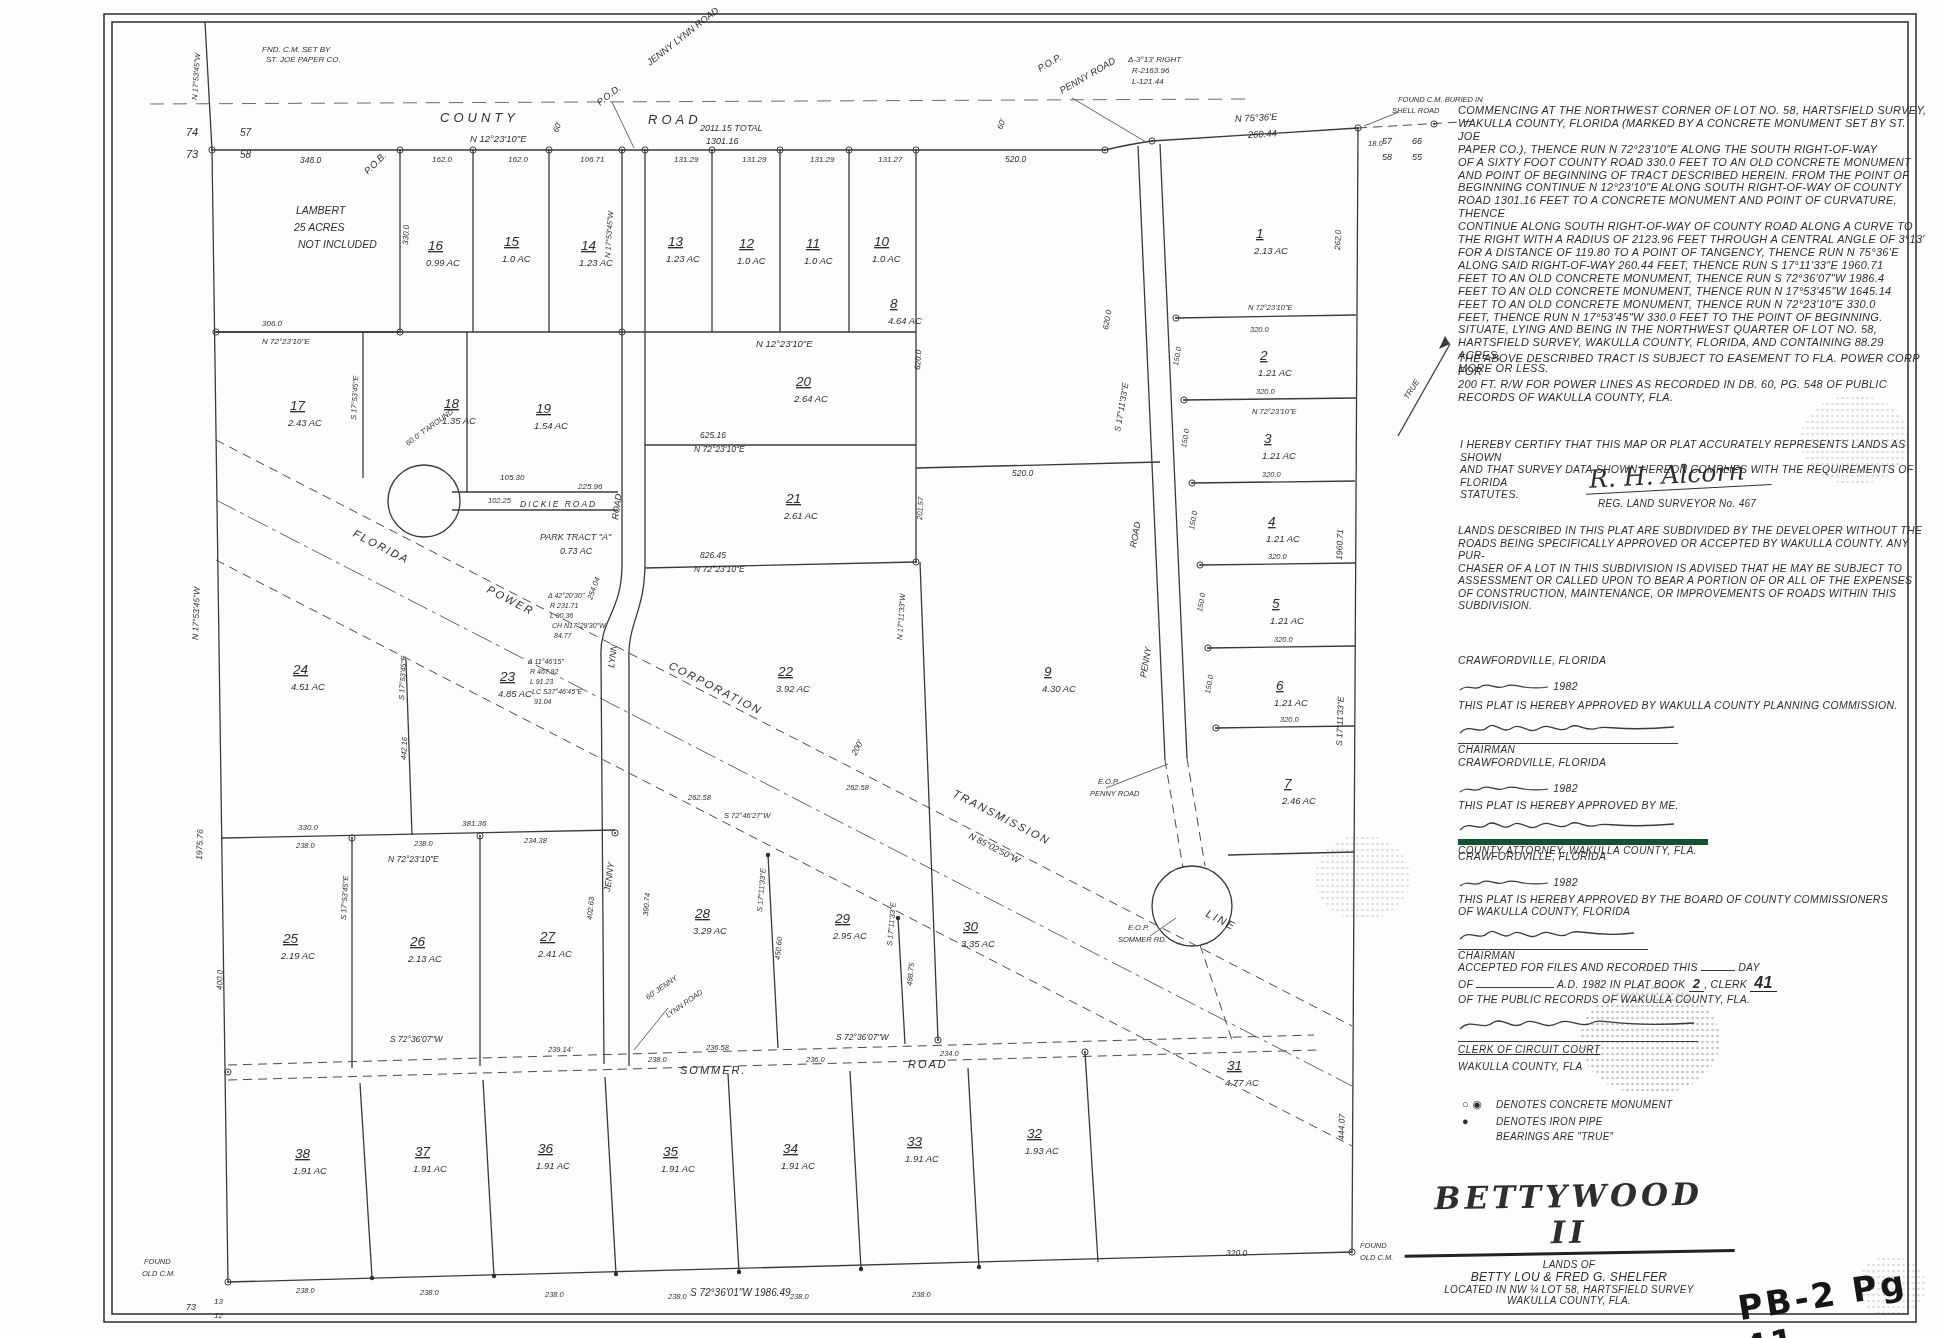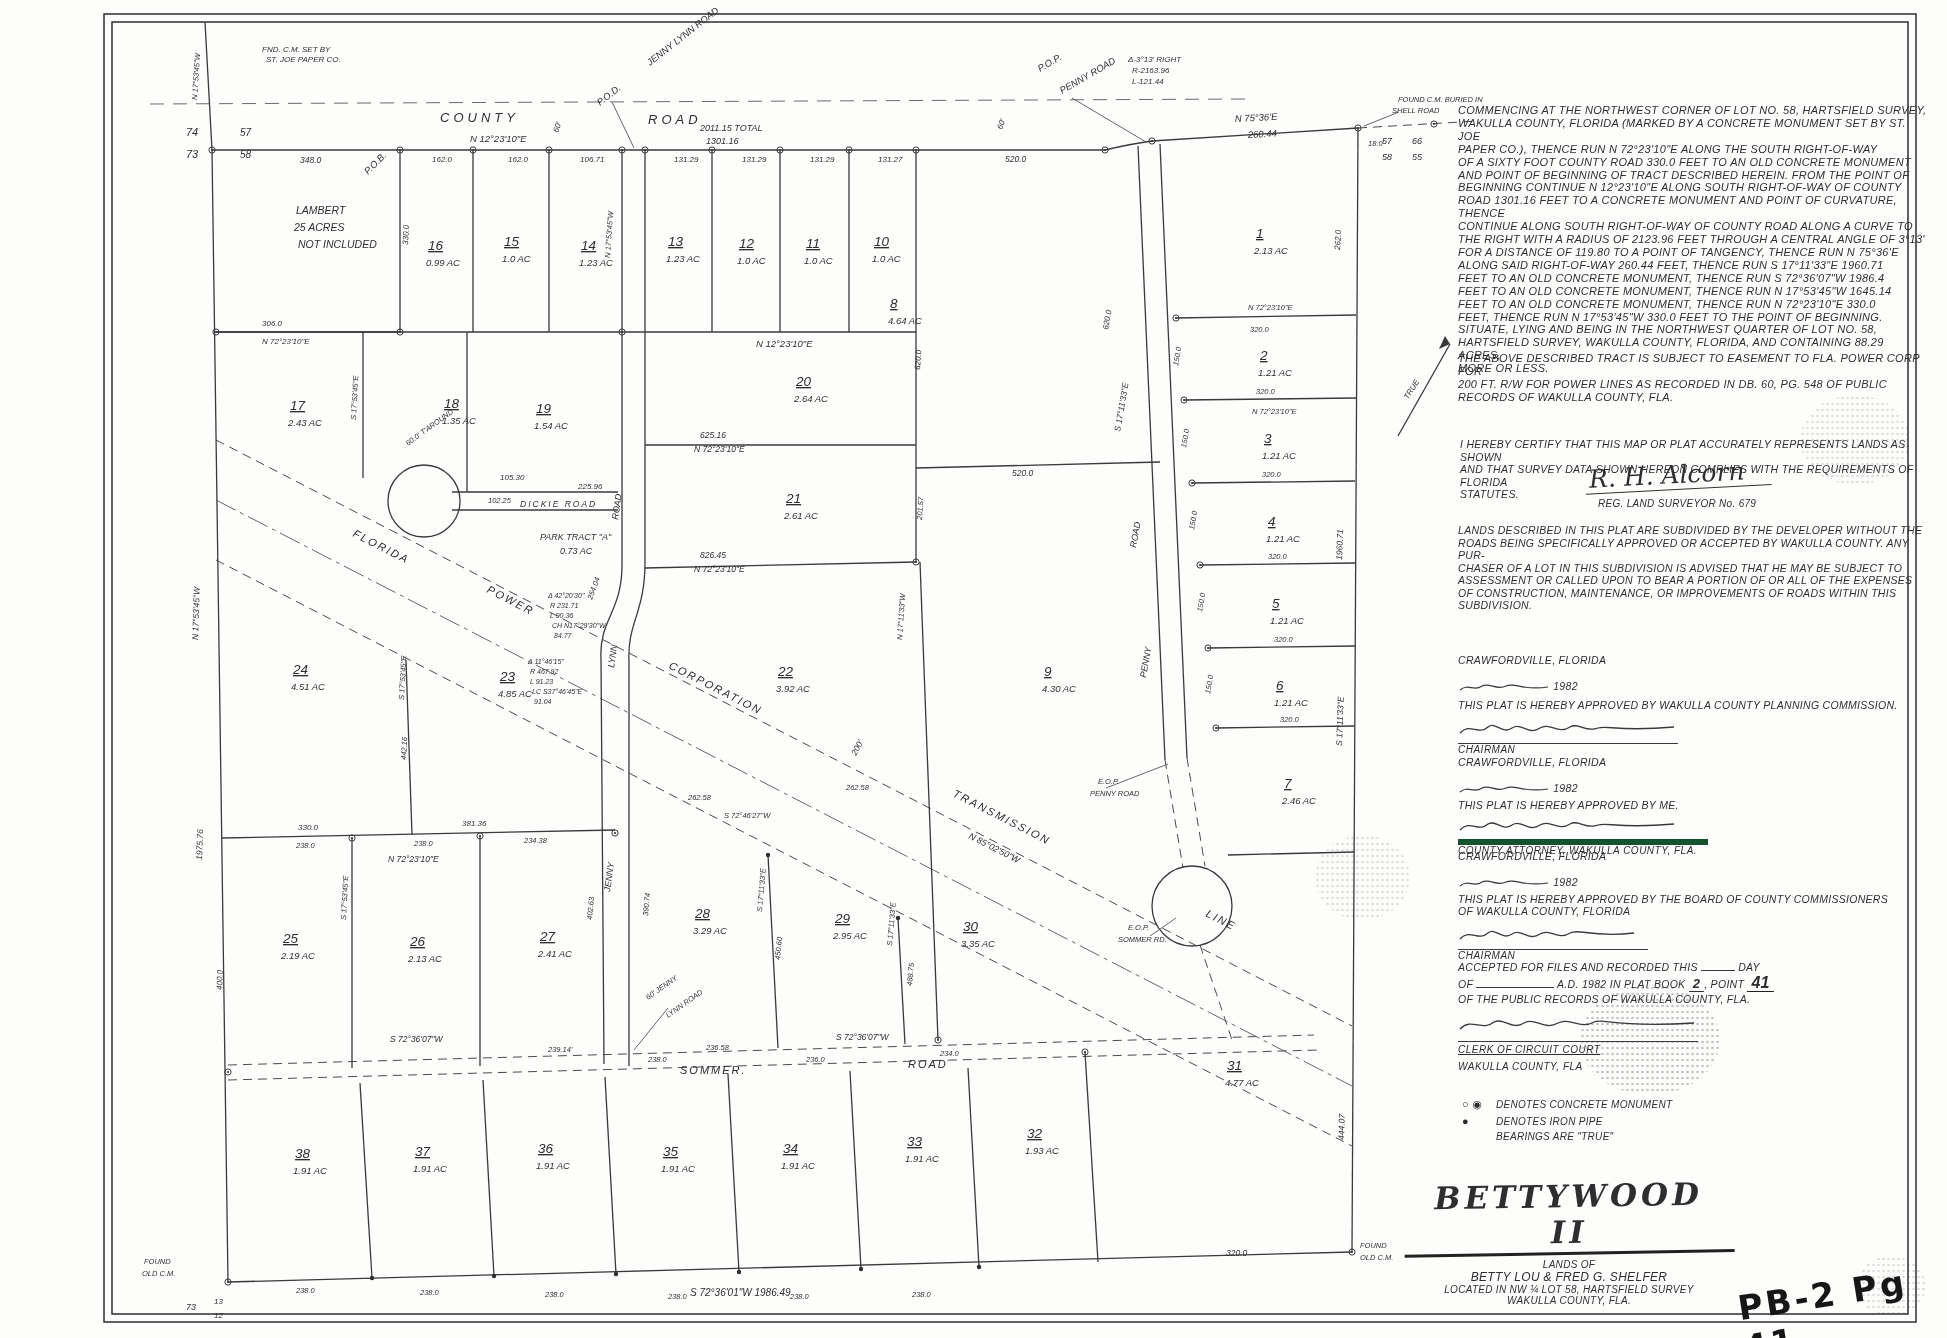--- a/index.html
+++ b/index.html
@@ -477,21 +477,21 @@
 
   <div class="hand pre" style="left:1458px;top:352px;width:470px;font-size:11px;line-height:13px;">THE ABOVE DESCRIBED TRACT IS SUBJECT TO EASEMENT TO FLA. POWER CORP FOR
 200 FT. R/W FOR POWER LINES AS RECORDED IN DB. 60, PG. 548 OF PUBLIC
 RECORDS OF WAKULLA COUNTY, FLA.</div>
 
   <div class="hand pre" style="left:1460px;top:438px;width:480px;font-size:10.5px;line-height:12.5px;">I HEREBY CERTIFY THAT THIS MAP OR PLAT ACCURATELY REPRESENTS LANDS AS SHOWN
 AND THAT SURVEY DATA SHOWN HEREON COMPLIES WITH THE REQUIREMENTS OF FLORIDA
 STATUTES.</div>
 
   <div id="survsig">R. H. Alcorn</div>
-  <div class="hand" style="left:1598px;top:498px;font-size:10px;">REG. LAND SURVEYOR No. 679</div>
+  <div class="hand" style="left:1598px;top:498px;font-size:10px;">REG. LAND SURVEYOR No. 467</div>
 
   <div class="hand pre" style="left:1458px;top:524px;width:470px;font-size:10.5px;line-height:12.5px;">LANDS DESCRIBED IN THIS PLAT ARE SUBDIVIDED BY THE DEVELOPER WITHOUT THE
 ROADS BEING SPECIFICALLY APPROVED OR ACCEPTED BY WAKULLA COUNTY. ANY PUR-
 CHASER OF A LOT IN THIS SUBDIVISION IS ADVISED THAT HE MAY BE SUBJECT TO
 ASSESSMENT OR CALLED UPON TO BEAR A PORTION OF OR ALL OF THE EXPENSES
 OF CONSTRUCTION, MAINTENANCE, OR IMPROVEMENTS OF ROADS WITHIN THIS
 SUBDIVISION.</div>
 
   <div class="hand" style="left:1458px;top:640px;width:470px;font-size:10.5px;">
     <div class="apl">CRAWFORDVILLE, FLORIDA</div>
@@ -542,21 +542,21 @@
   <div class="hand" style="left:1458px;top:960px;width:480px;font-size:10.5px;line-height:15px;">
     <div>
       <span>ACCEPTED FOR FILES AND RECORDED THIS</span>
       <span class="blank" style="width:34px;"></span>
       <span>DAY</span>
     </div>
     <div>
       <span>OF</span>
       <span class="blank" style="width:78px;"></span>
       <span>A.D. 1982 IN PLAT BOOK</span>
-      <span style="font-weight:bold;font-size:13px;border-bottom:1px solid #333;padding:0 4px;">2</span><span>, POINT</span>
+      <span style="font-weight:bold;font-size:13px;border-bottom:1px solid #333;padding:0 4px;">2</span><span>, CLERK</span>
       <span style="font-weight:bold;font-size:16px;border-bottom:1.5px solid #222;padding:0 4px;">41</span>
     </div>
     <div>OF THE PUBLIC RECORDS OF WAKULLA COUNTY, FLA.</div>
     <svg width="240" height="20" viewBox="0 0 240 20" style="margin-top:8px;">
         <path d="M2,14 C14,2 24,17 36,7 C46,2 54,16 66,8 C78,2 86,16 100,8 C112,2 122,15 136,7 C146,3 156,13 236,8" fill="none" stroke="#3a3a3e" stroke-width="1.3"></path>
       </svg>
     <div class="subt" style="border-top:1px solid #3a3a3e;width:240px;text-decoration:underline;">CLERK OF CIRCUIT COURT</div>
     <div class="subt">WAKULLA COUNTY, FLA</div>
   </div>
 

